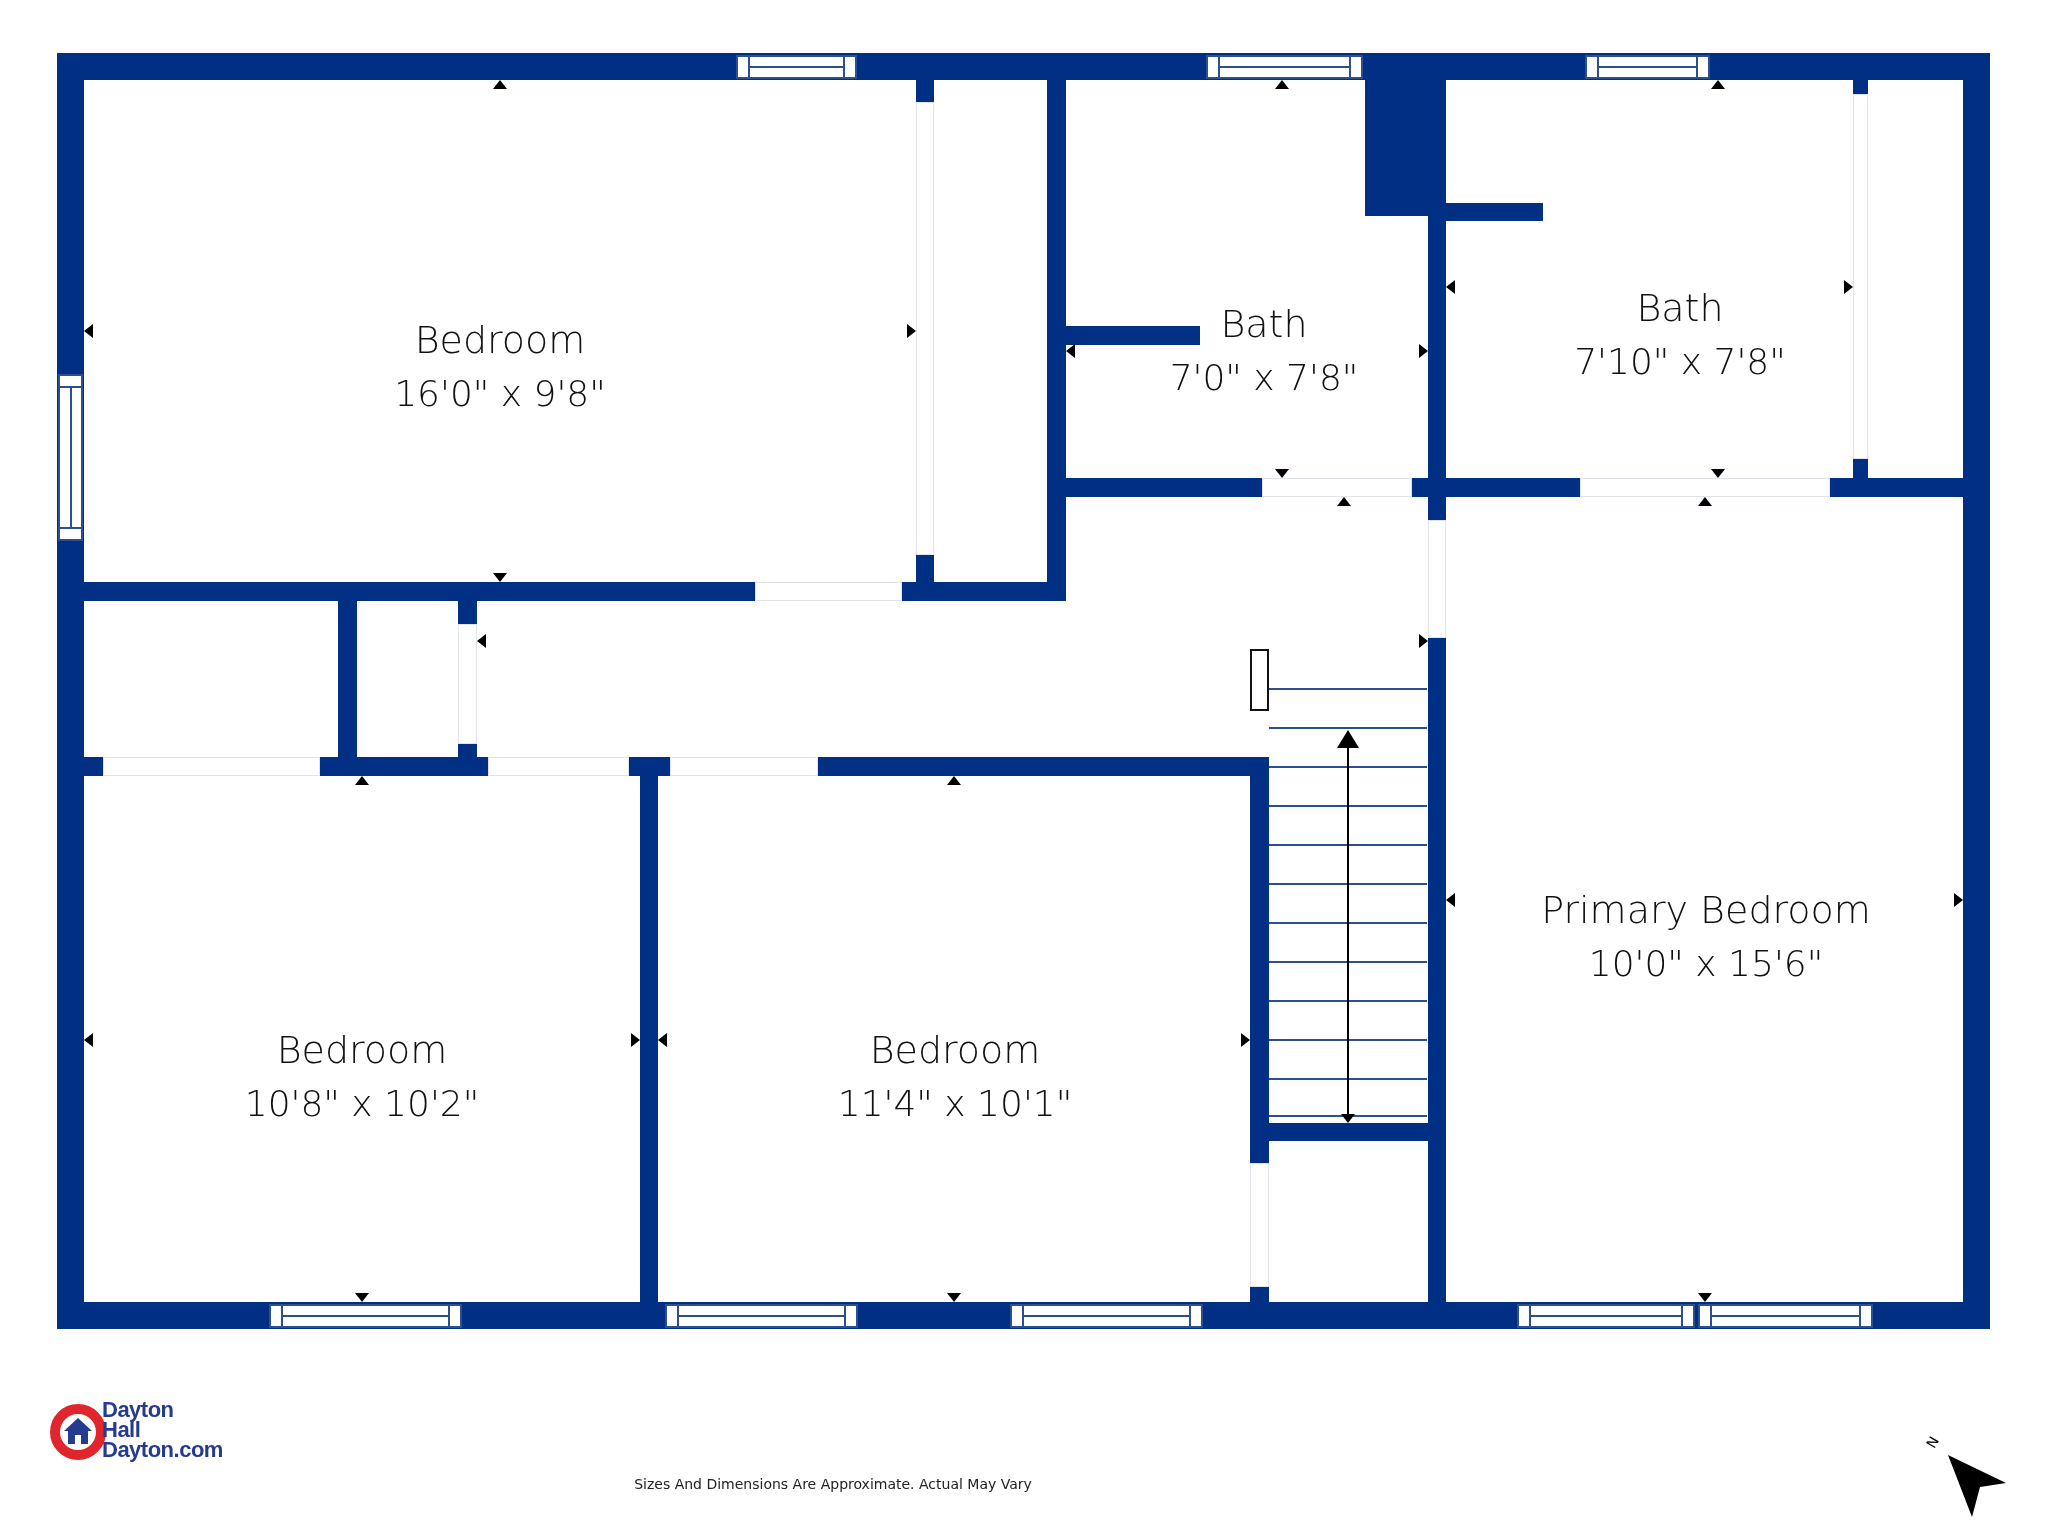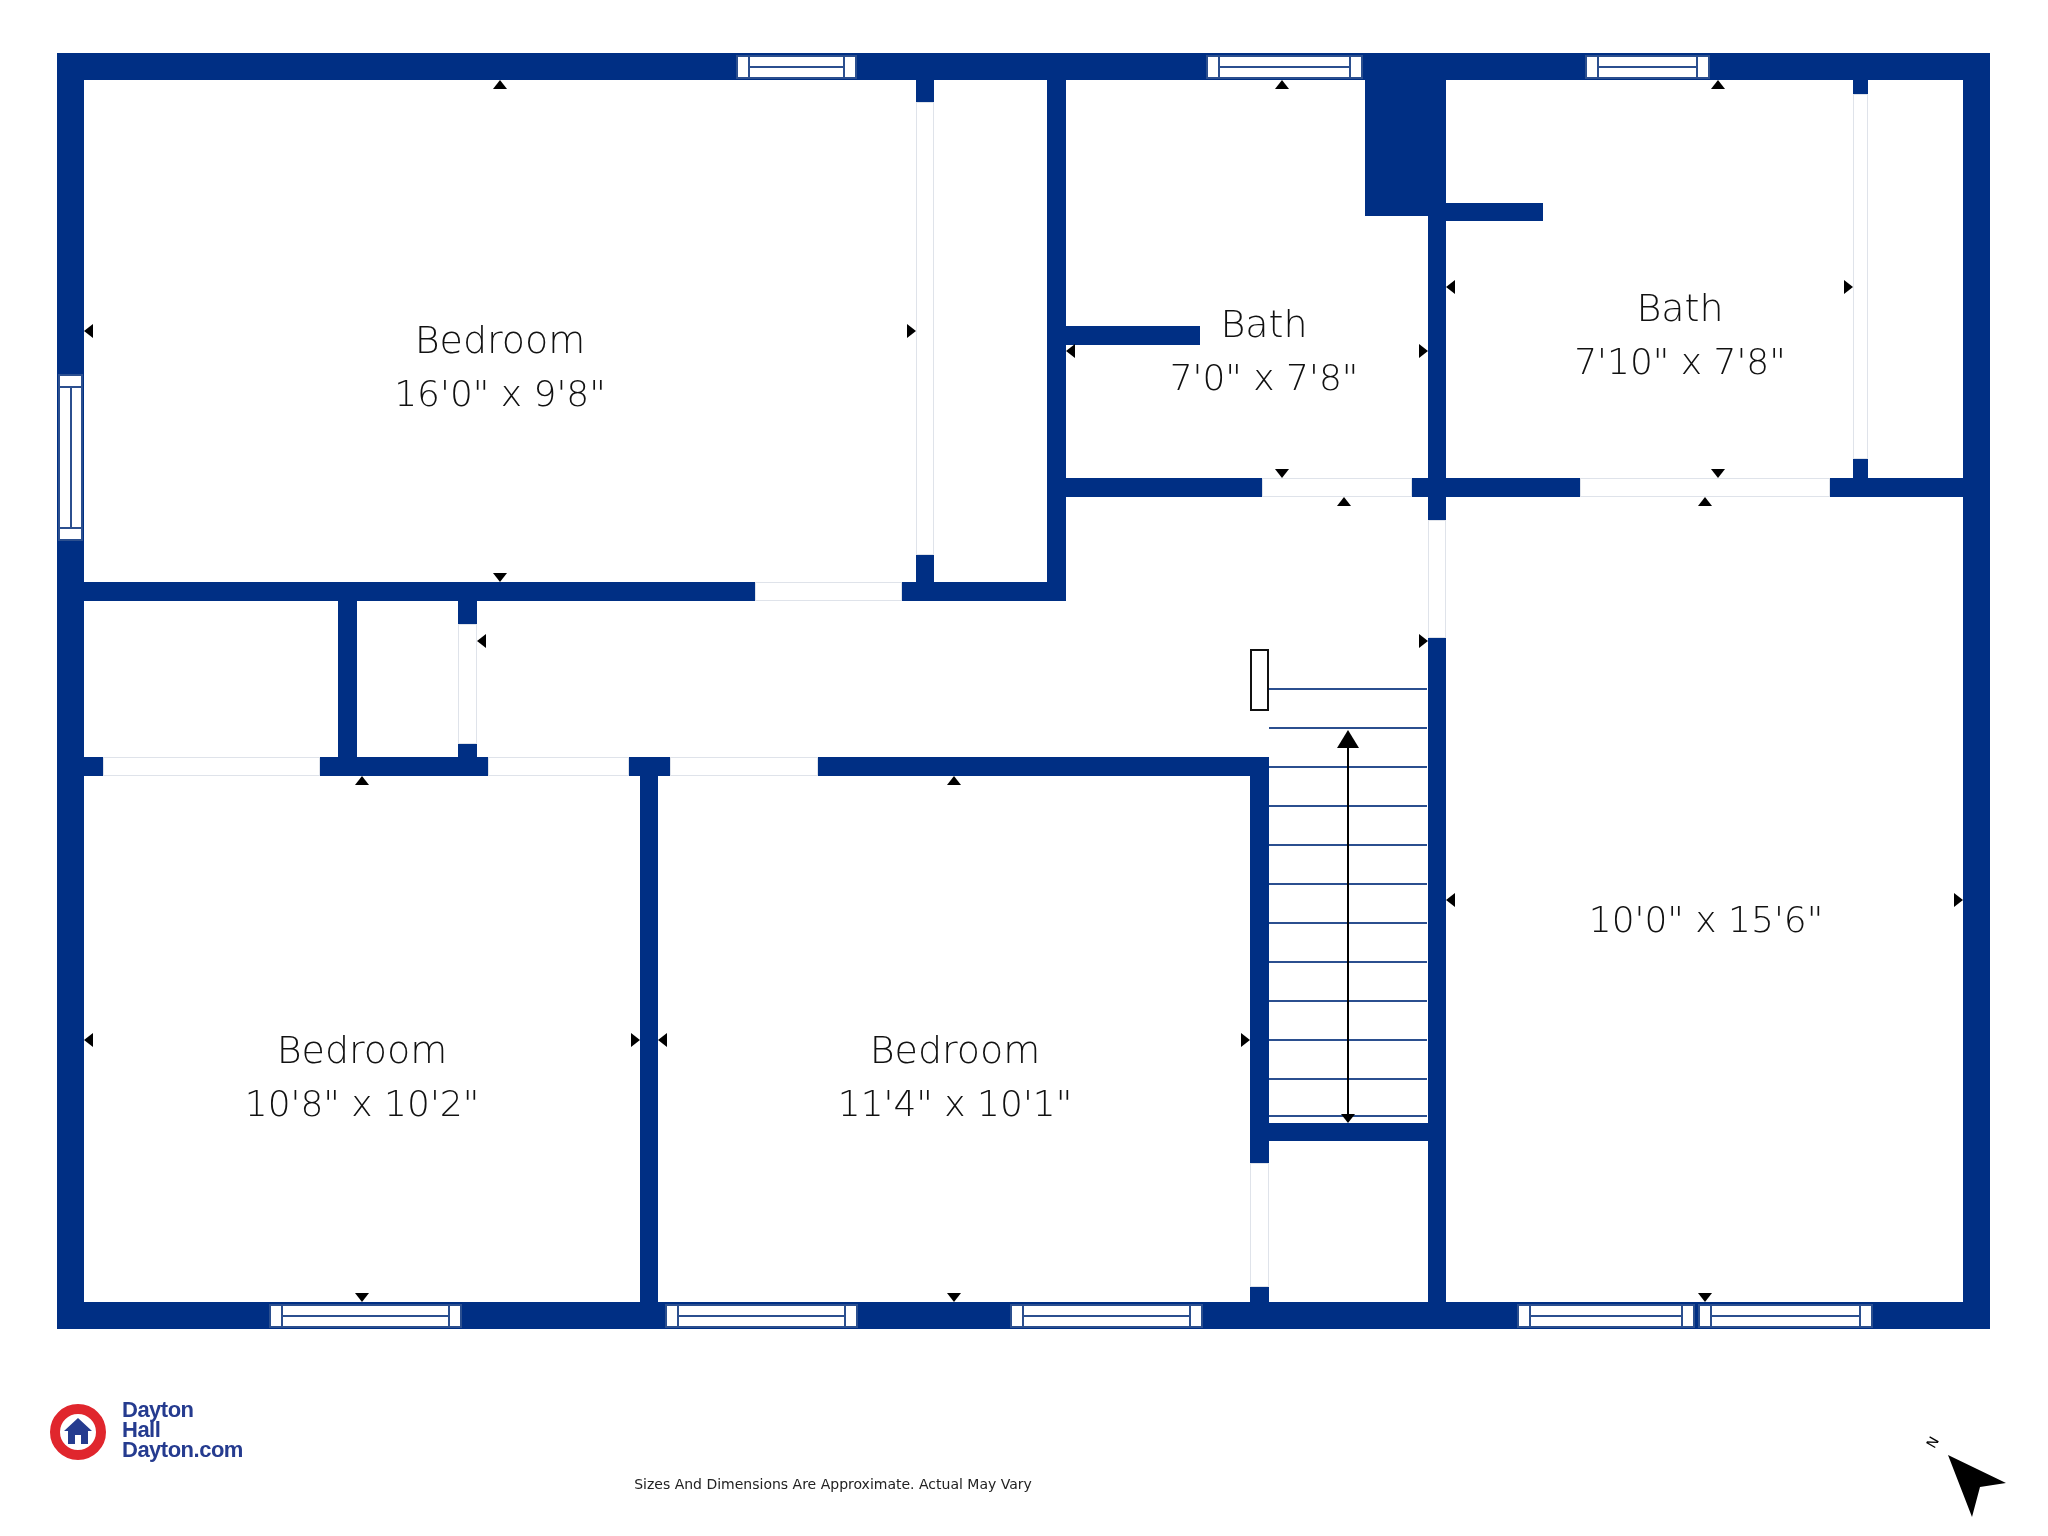--- a/index.html
+++ b/index.html
@@ -29,21 +29,21 @@
     .tri.right { border-top: 7px solid transparent; border-bottom: 7px solid transparent; border-left: 9px solid #000; }
     .tri.bigup { border-left: 11px solid transparent; border-right: 11px solid transparent; border-bottom: 18px solid #000; }
     .label { position: absolute; text-align: center; color: #111; transform: translateX(-50%);
              white-space: nowrap; font-family: "DejaVu Sans", sans-serif; font-weight: 300; }
     .label .name { display: block; font-size: 38px; line-height: 44px; }
     .label .dims { display: block; font-size: 36px; line-height: 44px; margin-top: 10px; }
     .logo { position: absolute; left: 48px; top: 1400px; width: 220px; height: 70px; }
     .logo-ring { position: absolute; left: 2px; top: 4px; width: 56px; height: 56px; border-radius: 50%;
                  box-sizing: border-box; border: 10px solid #e0262d; background: #fff; }
     .logo-house { position: absolute; left: 15px; top: 16px; width: 30px; height: 30px; }
-    .logo-text { position: absolute; left: 74px; top: 0; font-family: "Liberation Sans", sans-serif;
+    .logo-text { position: absolute; left: 54px; top: 0; font-family: "Liberation Sans", sans-serif;
                  font-weight: bold; color: #253b8f; font-size: 22px; line-height: 20px; letter-spacing: -0.5px; }
     .logo-text span { display: block; }
     .disclaimer { position: absolute; left: 0; width: 1666px; top: 1476px; text-align: center;
                   font-family: "DejaVu Sans", sans-serif; font-size: 14px; color: #222; }
     .compass { position: absolute; left: 1920px; top: 1425px; width: 100px; height: 100px; }
   </style>
 </head>
 <body>
 
 <div class="plan">
@@ -166,20 +166,21 @@
   </div>
   <div class="label" style="left:1264px;top:302px;">
     <span class="name">Bath</span>
     <span class="dims">7'0" x 7'8"</span>
   </div>
   <div class="label" style="left:1680px;top:286px;">
     <span class="name">Bath</span>
     <span class="dims">7'10" x 7'8"</span>
   </div>
   <div class="label" style="left:1706px;top:888px;">
+    <span class="name">Primary Bedroom</span>
     <span class="dims">10'0" x 15'6"</span>
   </div>
   <div class="label" style="left:362px;top:1028px;">
     <span class="name">Bedroom</span>
     <span class="dims">10'8" x 10'2"</span>
   </div>
   <div class="label" style="left:955px;top:1028px;">
     <span class="name">Bedroom</span>
     <span class="dims">11'4" x 10'1"</span>
   </div>

